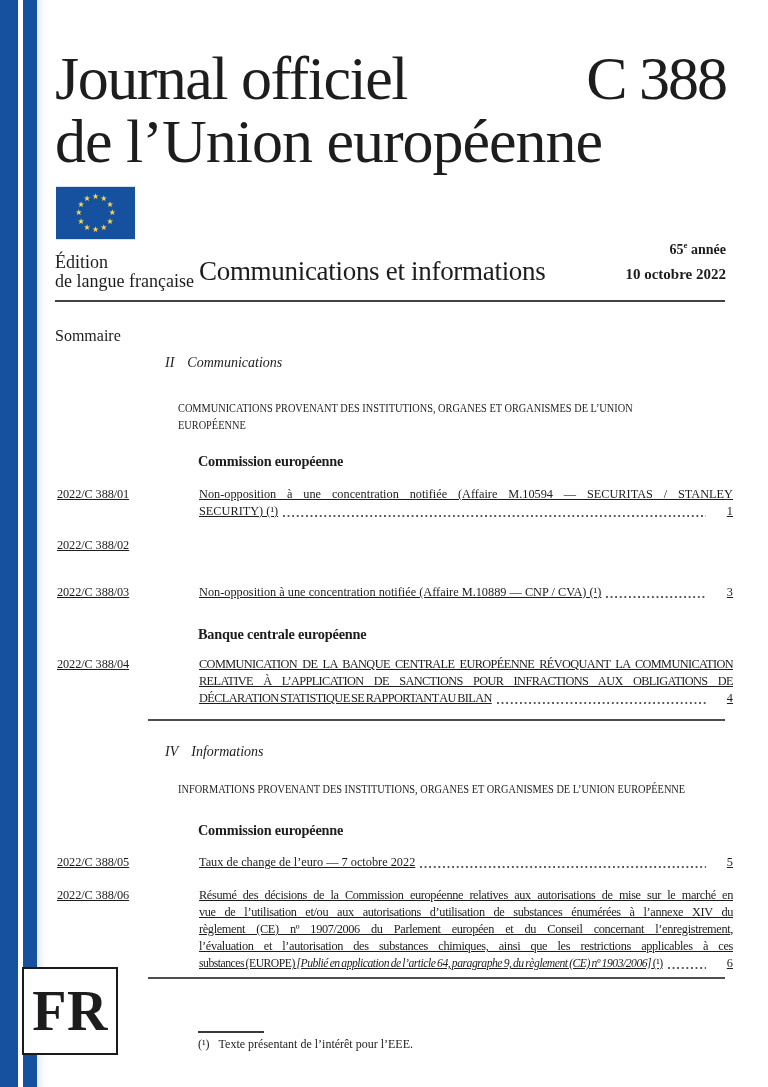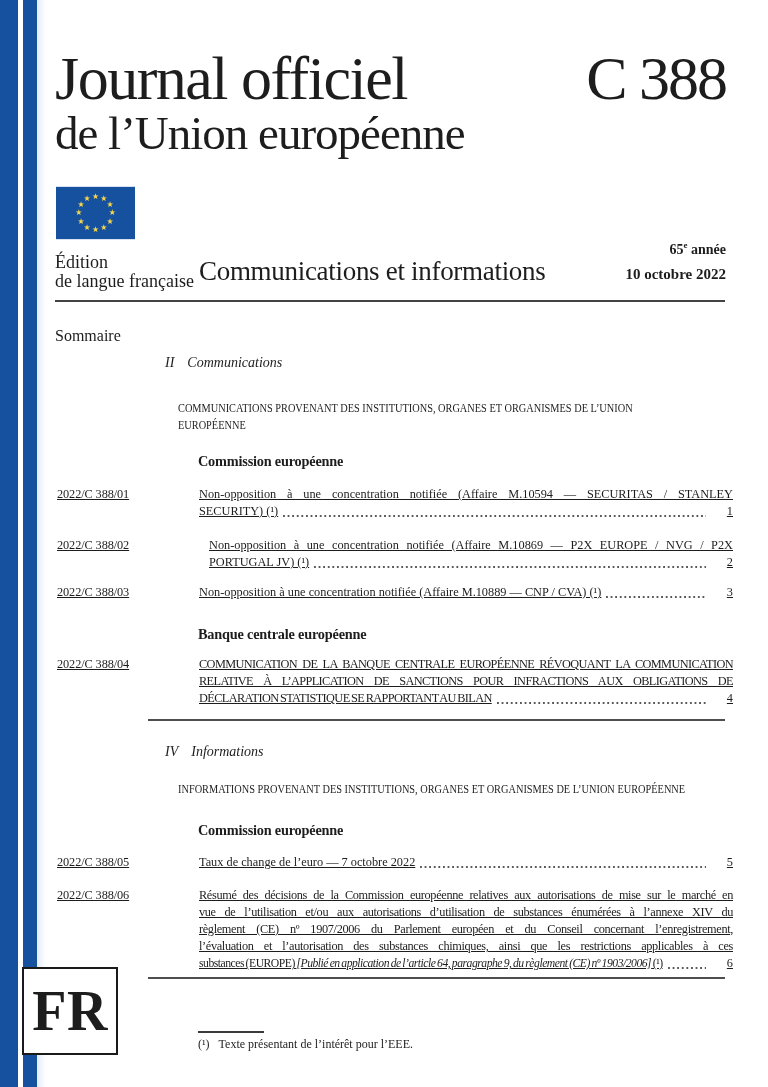--- a/index.html
+++ b/index.html
@@ -8,21 +8,21 @@
     font-family:"Liberation Serif", serif;color:#1d1d1d;
   }
   
   .bar-outer{position:absolute;left:0;top:0;width:18px;height:100%;background:#16519f;}
   .bar-inner{position:absolute;left:23px;top:0;width:14px;height:100%;background:#16519f;z-index:1;}
   .bar-fade{position:absolute;left:37px;top:0;width:9px;height:100%;background:linear-gradient(to right,#e4edf7,#ffffff);}
 
   
   .j-title{position:absolute;left:55px;top:47px;font-size:62px;line-height:1;letter-spacing:-1.5px;}
   .j-issue{position:absolute;right:42px;top:47px;font-size:62px;line-height:1;letter-spacing:-2px;margin-left:8px;}
-  .j-sub{position:absolute;left:55px;top:110px;font-size:47px;line-height:1;letter-spacing:-1px;}
+  .j-sub{position:absolute;left:55px;top:110px;font-size:62px;line-height:1;letter-spacing:-1px;}
   .flag{position:absolute;left:56px;top:186px;width:79px;height:54px;}
   .flag svg{display:block;width:100%;height:100%;}
   .edition{position:absolute;left:55px;top:253px;font-size:18px;line-height:19px;}
   .center-title{position:absolute;left:199px;top:257px;font-size:27px;line-height:1.1;letter-spacing:-0.3px;}
   .annee{position:absolute;right:42px;top:240px;font-size:14px;font-weight:bold;}
   .annee sup{font-size:9px;}
   .date{position:absolute;right:42px;top:266px;font-size:15px;font-weight:bold;}
   .header-rule{position:absolute;left:55px;right:43px;top:300px;height:2px;background:#434343;}
 
   
@@ -126,28 +126,20 @@
       <div class="lastline">
         <span class="txt">SECURITY) (¹)</span>
         <span class="dots"></span>
         <span class="pagenum">1</span>
       </div>
     </div>
   </div>
 
   <div class="item" style="top:537px;gap:10px;">
     <div class="label">2022/C 388/02</div>
-    <div class="body">
-      <div class="line-j">Non-opposition à une concentration notifiée (Affaire M.10869 — P2X EUROPE / NVG / P2X</div>
-      <div class="lastline">
-        <span class="txt">PORTUGAL JV) (¹)</span>
-        <span class="dots"></span>
-        <span class="pagenum">2</span>
-      </div>
-    </div>
   </div>
 
   <div class="item" style="top:584px;">
     <div class="label">2022/C 388/03</div>
     <div class="body">
       <div class="lastline">
         <span class="txt">Non-opposition à une concentration notifiée (Affaire M.10889 — CNP / CVA) (¹)</span>
         <span class="dots"></span>
         <span class="pagenum">3</span>
       </div>

